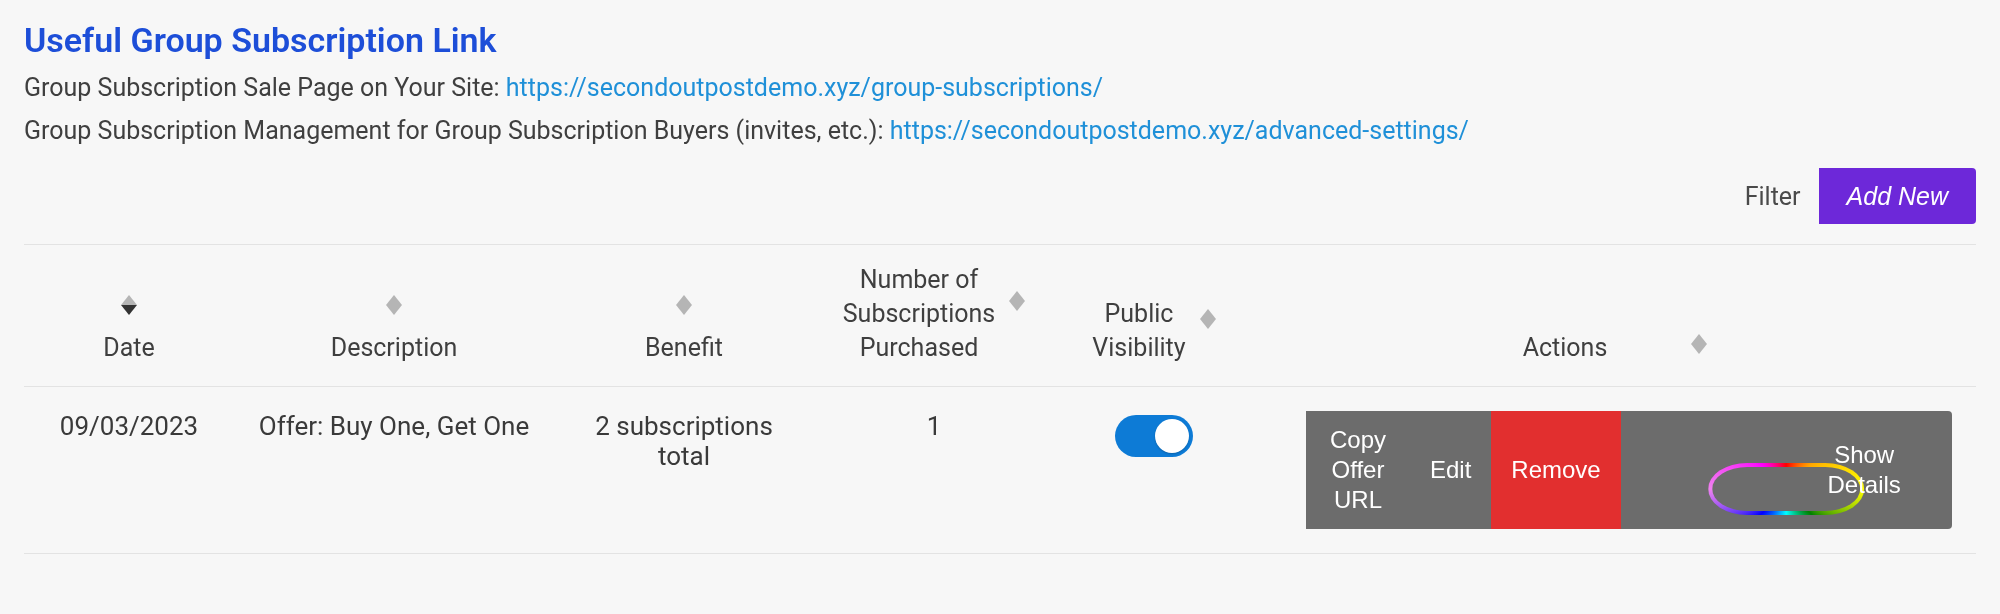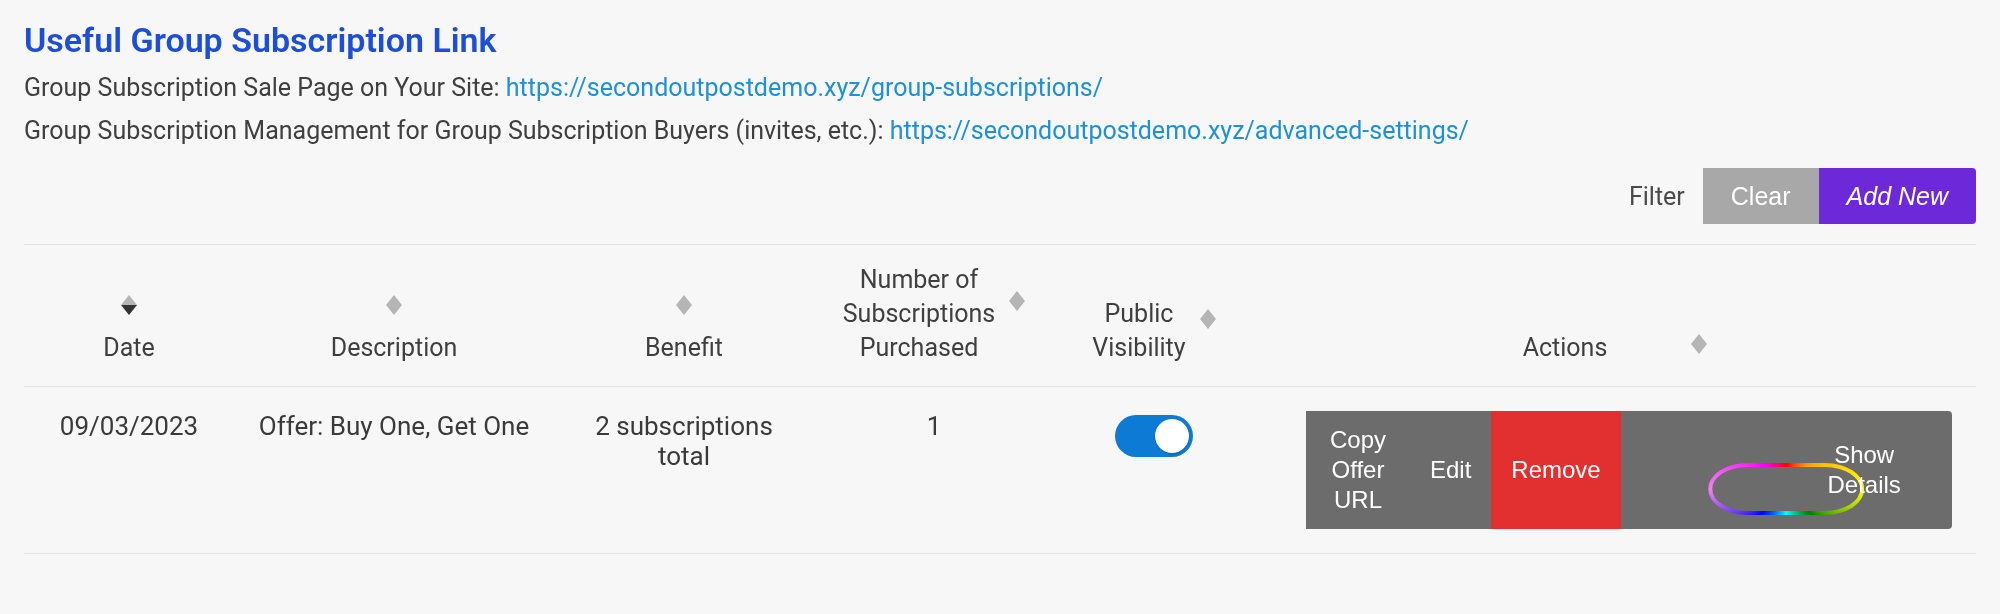--- a/index.html
+++ b/index.html
@@ -175,21 +175,20 @@
 
 <p class="subline">
   <span>Group Subscription Sale Page on Your Site: </span><a href="#">https://secondoutpostdemo.xyz/group-subscriptions/</a>
 </p>
 <p class="subline">
   <span>Group Subscription Management for Group Subscription Buyers (invites, etc.): </span><a href="#">https://secondoutpostdemo.xyz/advanced-settings/</a>
 </p>
 
 <div class="toolbar">
   <span class="filter-label">Filter</span>
-  <button class="btn btn-clear">Clear</button>
   <button class="btn btn-add">Add New</button>
 </div>
 
 <div class="table-wrap">
 <table>
   <thead>
     <tr>
       <th class="col-date">
         <div class="th-inner">
           <span class="sort">

